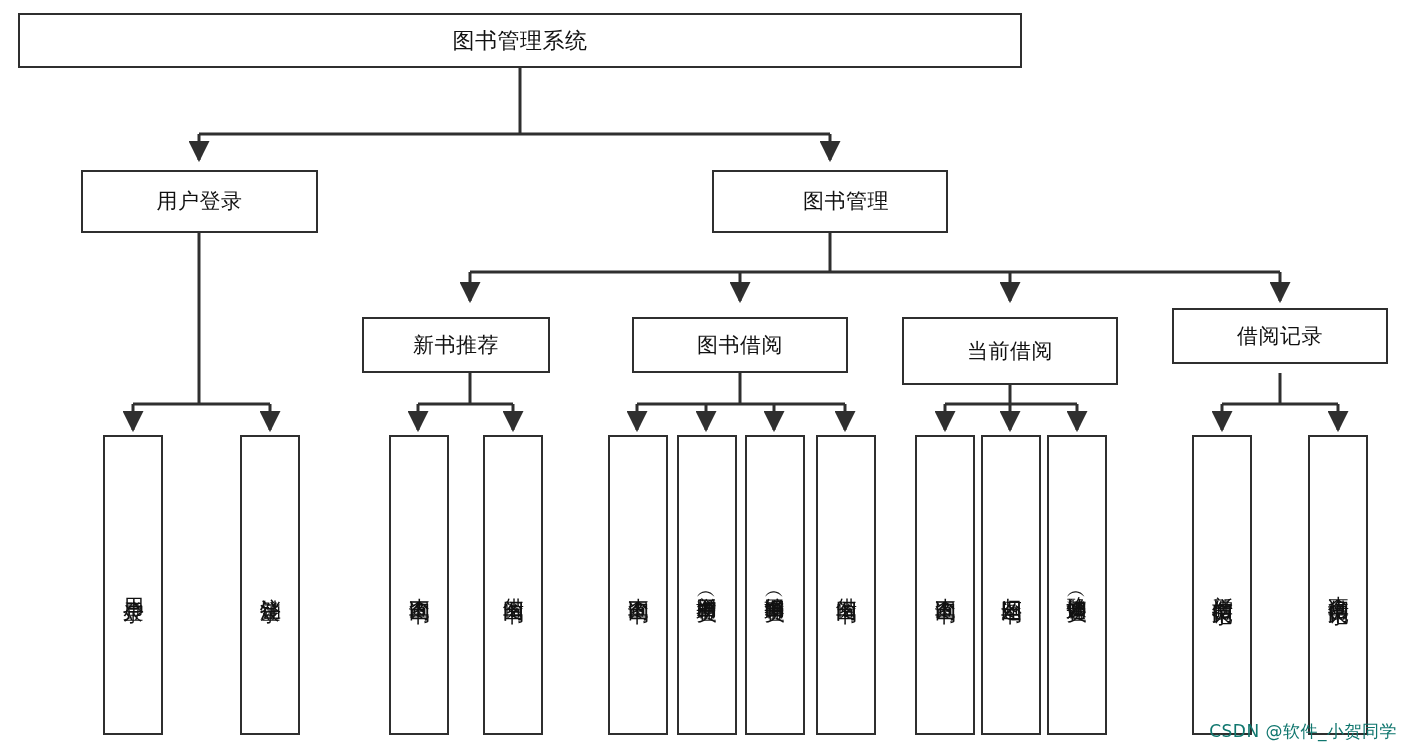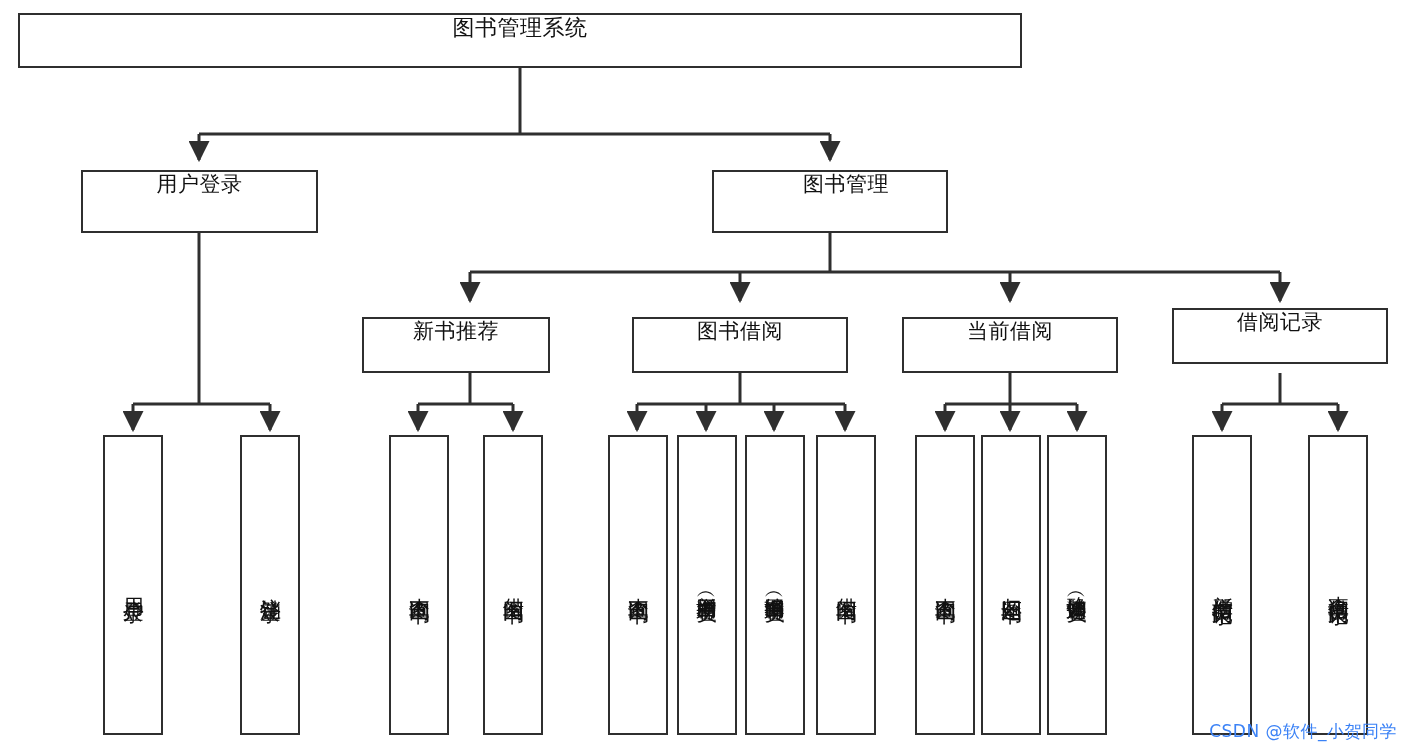--- a/index.html
+++ b/index.html
@@ -22,21 +22,21 @@
     width: 1405px;
     height: 747px;
     pointer-events: none;
   }
   .node {
     position: absolute;
     box-sizing: border-box;
     border: 2px solid #2f2f2f;
     background: #ffffff;
     display: flex;
-    align-items: flex-start;
+    align-items: center;
     justify-content: center;
     color: #111111;
     line-height: 1.18;
     z-index: 2;
   }
   .node .lbl {
     display: block;
     text-align: center;
     white-space: nowrap;
   }
@@ -64,21 +64,21 @@
   }
   .node.v.tall .lbl {
     letter-spacing: 1px;
     font-size: 20px;
   }
   #watermark {
     position: absolute;
     right: 8px;
     bottom: 4px;
     font-size: 17px;
-    color: #3b82f6;
+    color: #0f766e;
     letter-spacing: 0.5px;
     z-index: 5;
     white-space: nowrap;
   }
 </style>
 </head>
 <body>
 
 <div id="canvas">
 
@@ -142,21 +142,21 @@
   <div class="node h" style="left:712px; top:170px; width:236px; height:63px;padding-left:32px;">
     <span class="lbl">图书管理</span>
   </div>
 
   <div class="node h" style="left:362px; top:317px; width:188px; height:56px;">
     <span class="lbl">新书推荐</span>
   </div>
   <div class="node h" style="left:632px; top:317px; width:216px; height:56px;">
     <span class="lbl">图书借阅</span>
   </div>
-  <div class="node h" style="left:902px; top:317px; width:216px; height:56px;">
+  <div class="node h" style="left:902px; top:317px; width:216px; height:68px;">
     <span class="lbl">当前借阅</span>
   </div>
   <div class="node h" style="left:1172px; top:308px; width:216px; height:56px;">
     <span class="lbl">借阅记录</span>
   </div>
 
   <div class="node v" style="left:103px; top:435px; width:60px; height:300px;">
     <span class="lbl">用户登录</span>
   </div>
   <div class="node v" style="left:240px; top:435px; width:60px; height:300px;">

